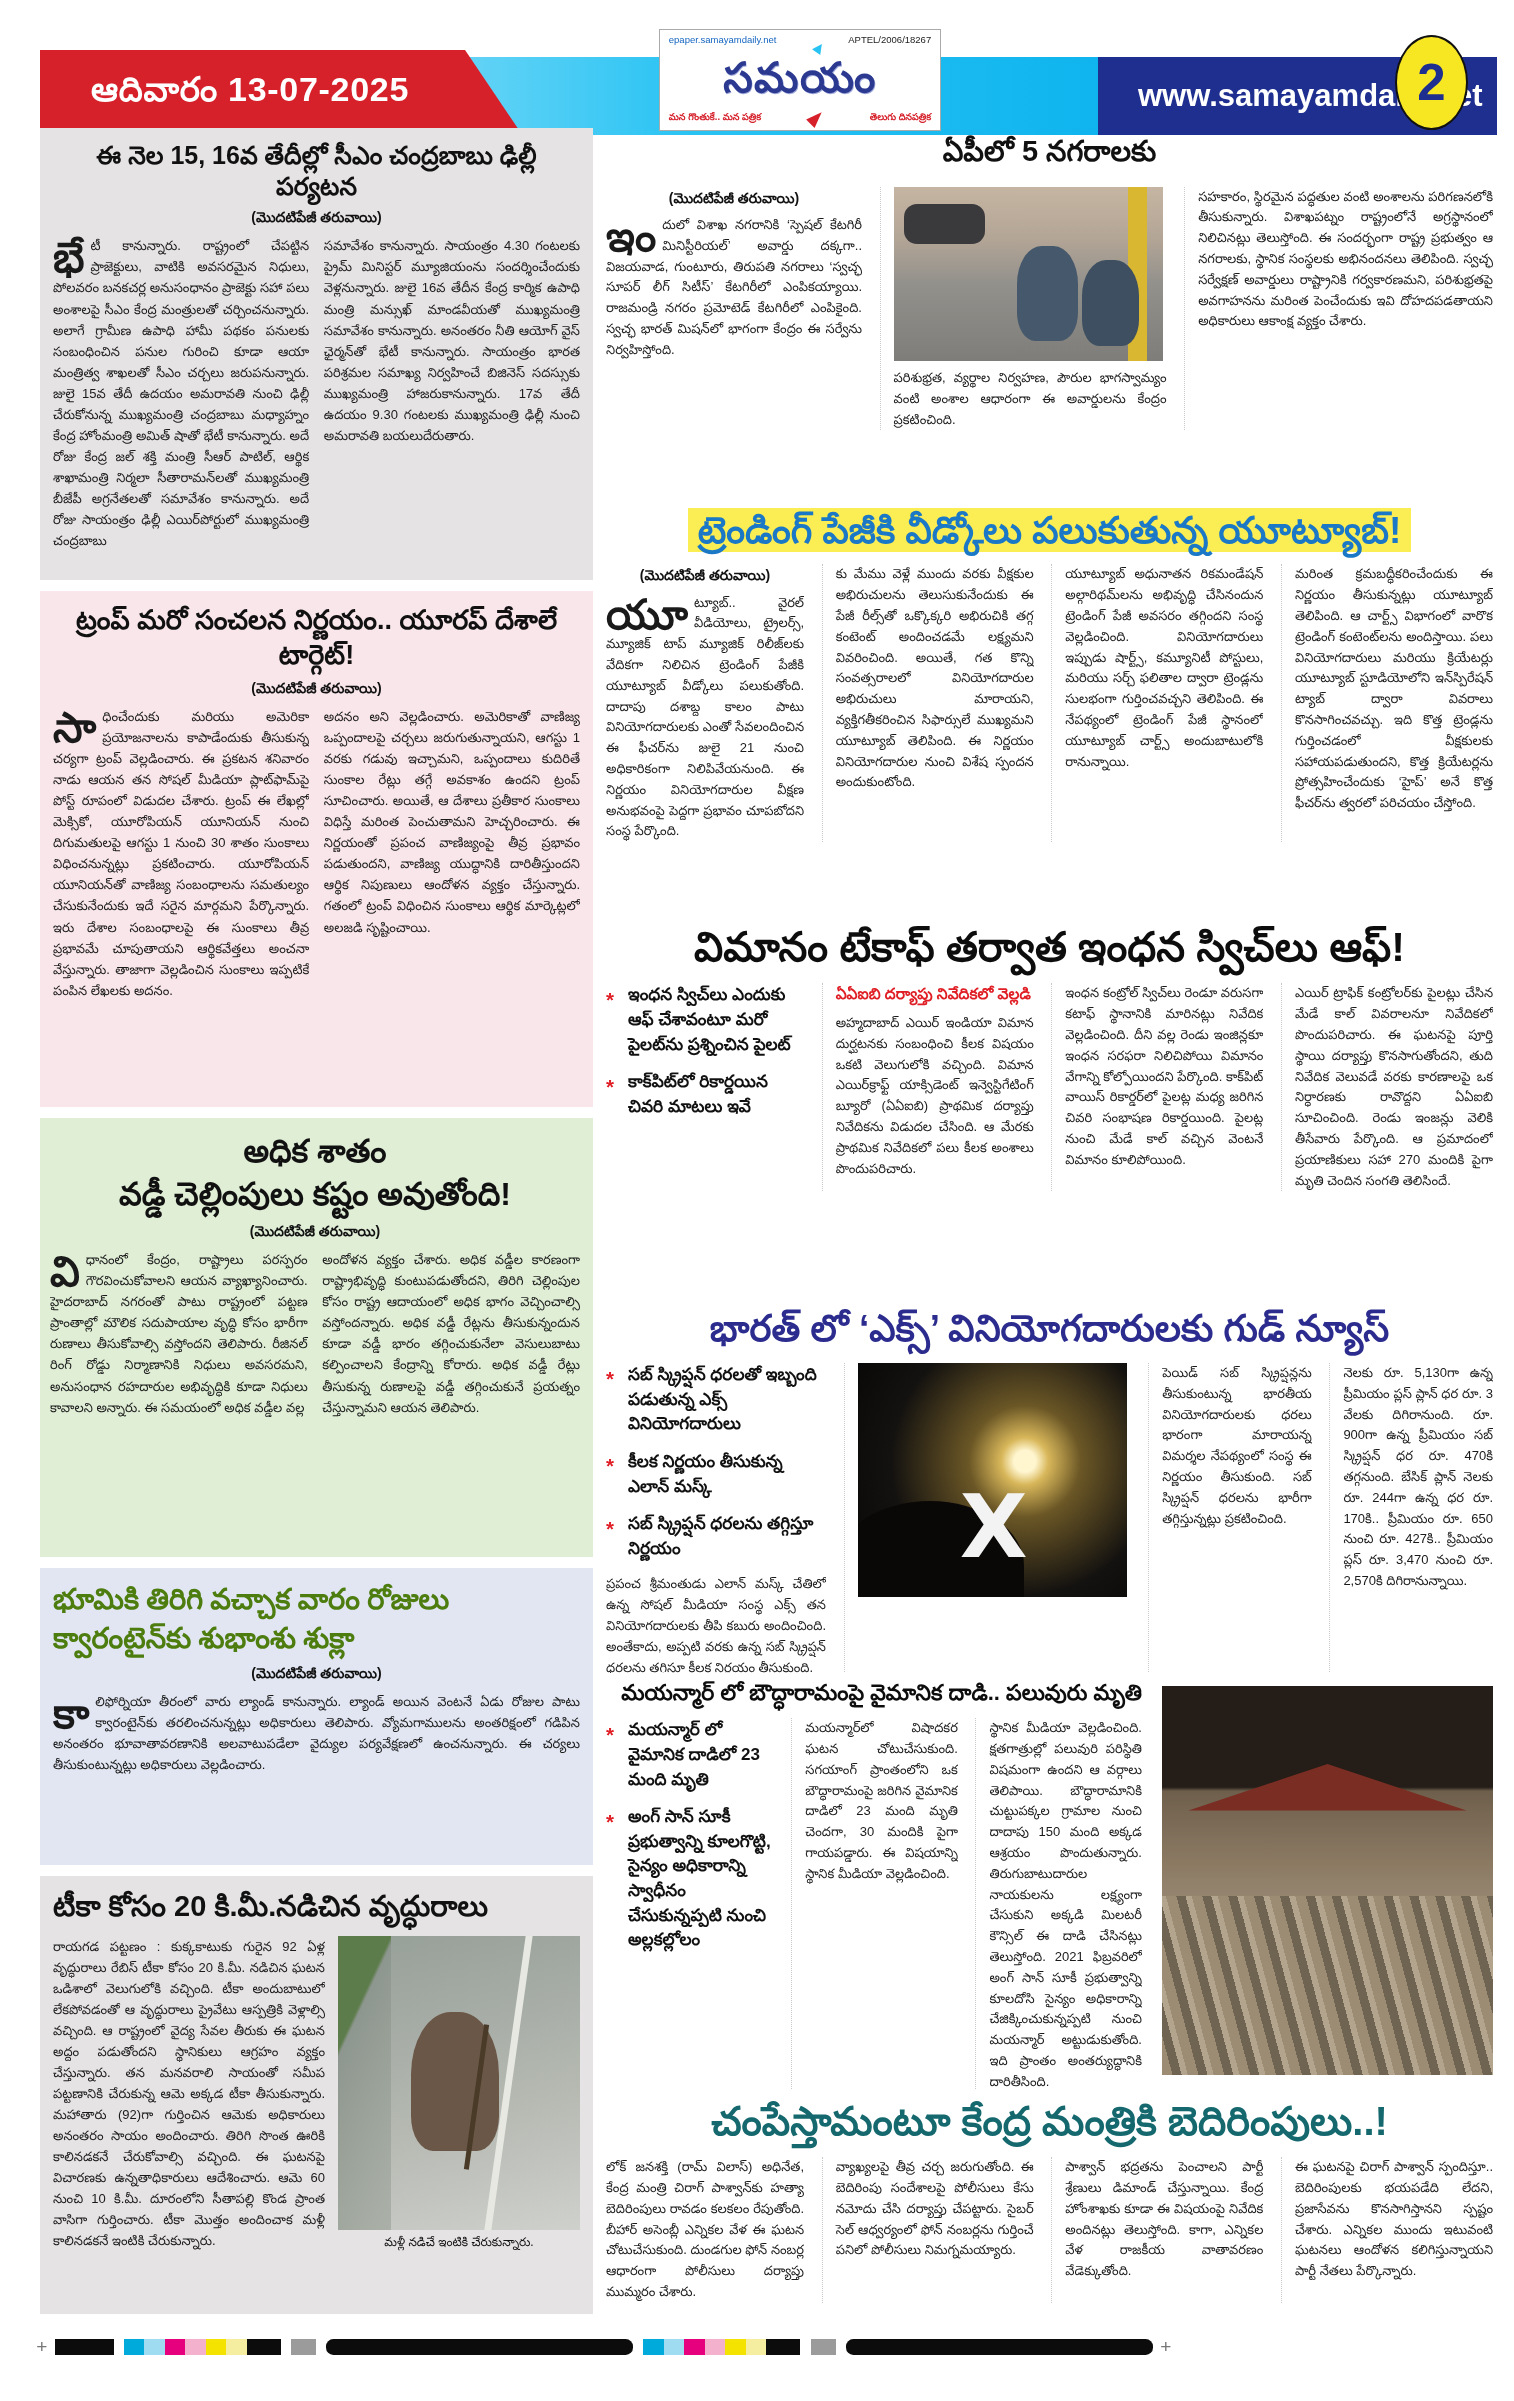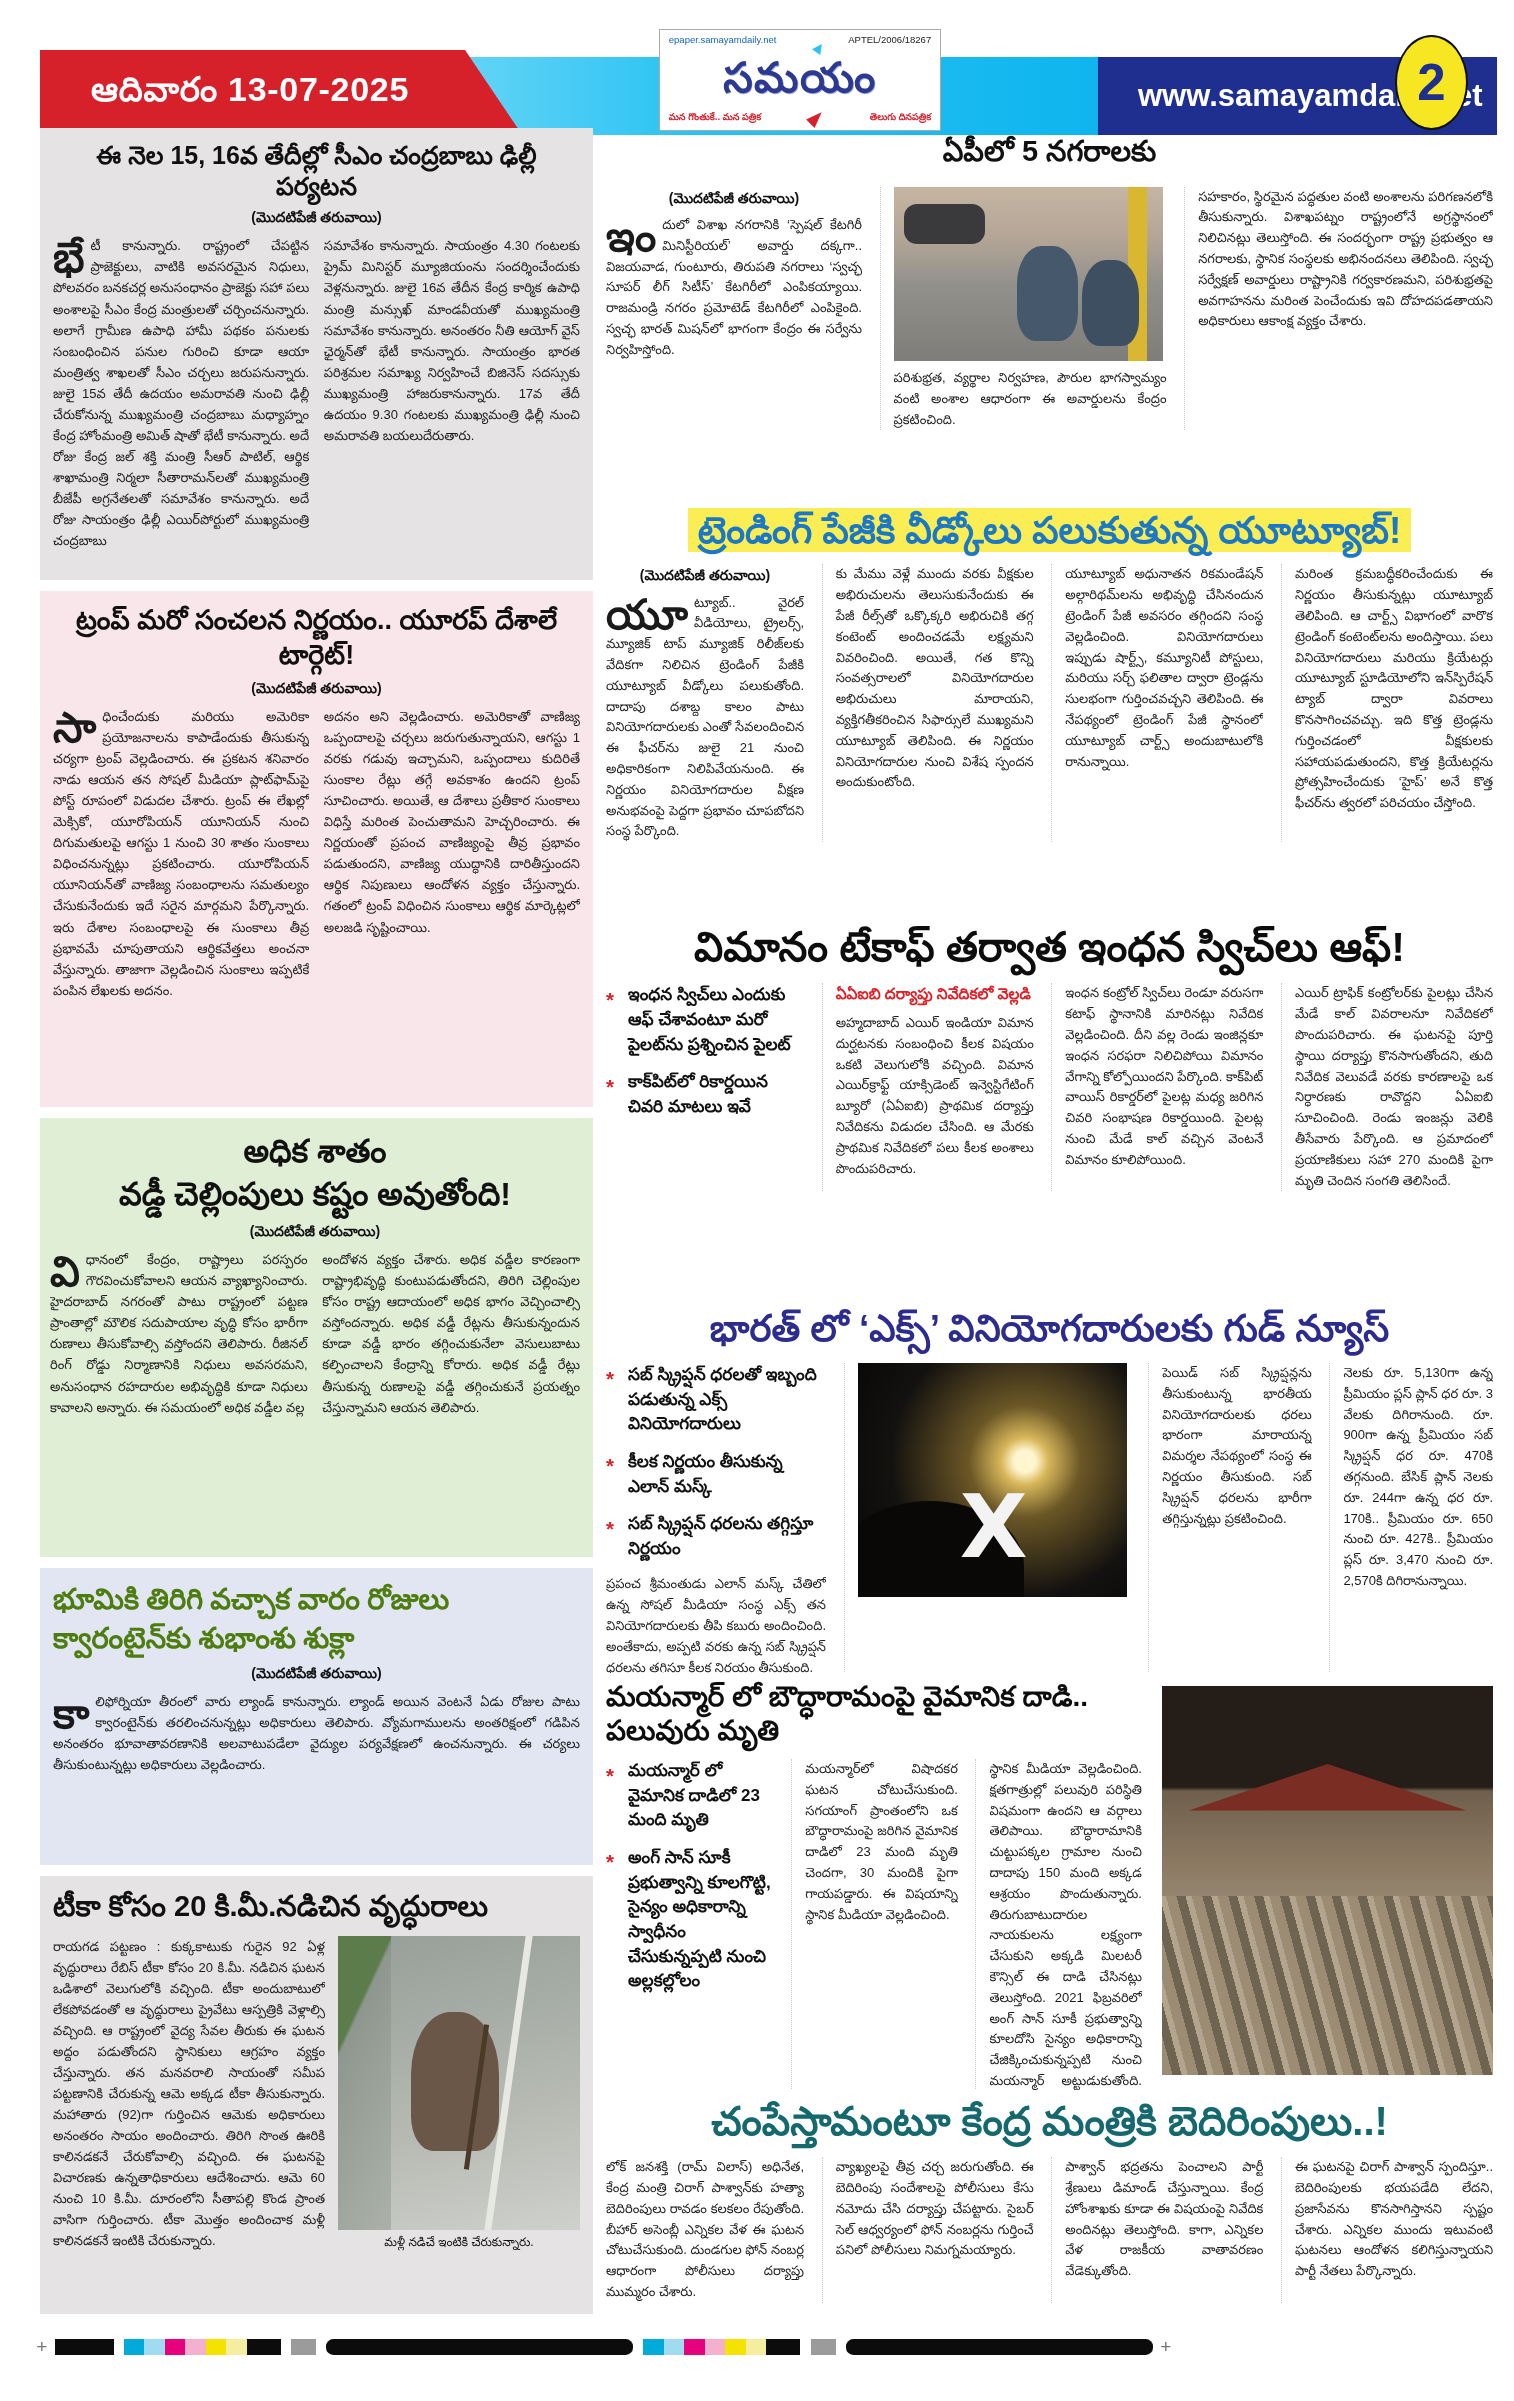--- a/index.html
+++ b/index.html
@@ -280,21 +280,21 @@
         <div style="flex:1;">నెలకు రూ. 5,130గా ఉన్న ప్రీమియం ప్లస్ ప్లాన్ ధర రూ. 3 వేలకు దిగిరానుంది. రూ. 900గా ఉన్న ప్రీమియం సబ్ స్క్రిప్షన్ ధర రూ. 470కి తగ్గనుంది. బేసిక్ ప్లాన్ నెలకు రూ. 244గా ఉన్న ధర రూ. 170కి.. ప్రీమియం రూ. 650 నుంచి రూ. 427కి.. ప్రీమియం ప్లస్ రూ. 3,470 నుంచి రూ. 2,570కి దిగిరానున్నాయి.</div>
       </div>
     </section>
 
     <section class="sec" style="height:410px;">
       <div class="ph ph-rubble" style="position:absolute; right:0; top:5.9px;">
         <div class="roof"></div>
         <div class="debris"></div>
       </div>
       <div style="margin-right:351px;">
-        <h1 class="blackhl" style="font-size:28px; text-align:left;">మయన్మార్ లో బౌద్ధారామంపై వైమానిక దాడి.. పలువురు మృతి</h1>
+        <h1 class="blackhl" style="font-size:22px; text-align:right;">మయన్మార్ లో బౌద్ధారామంపై వైమానిక దాడి.. పలువురు మృతి</h1>
         <div class="mrow">
           <div style="flex:1.1;">
             <ul class="bullets">
               <li>మయన్మార్ లో వైమానిక దాడిలో 23 మంది మృతి</li>
               <li>అంగ్ సాన్ సూకీ ప్రభుత్వాన్ని కూలగొట్టి, సైన్యం అధికారాన్ని స్వాధీనం చేసుకున్నప్పటి నుంచి అల్లకల్లోలం</li>
             </ul>
           </div>
           <div style="flex:1;">మయన్మార్‌లో విషాదకర ఘటన చోటుచేసుకుంది. సగయాంగ్ ప్రాంతంలోని ఒక బౌద్ధారామంపై జరిగిన వైమానిక దాడిలో 23 మంది మృతి చెందగా, 30 మందికి పైగా గాయపడ్డారు. ఈ విషయాన్ని స్థానిక మీడియా వెల్లడించింది.</div>
           <div style="flex:1;">స్థానిక మీడియా వెల్లడించింది. క్షతగాత్రుల్లో పలువురి పరిస్థితి విషమంగా ఉందని ఆ వర్గాలు తెలిపాయి. బౌద్ధారామానికి చుట్టుపక్కల గ్రామాల నుంచి దాదాపు 150 మంది అక్కడ ఆశ్రయం పొందుతున్నారు. తిరుగుబాటుదారుల నాయకులను లక్ష్యంగా చేసుకుని అక్కడి మిలటరీ కౌన్సిల్ ఈ దాడి చేసినట్లు తెలుస్తోంది. 2021 ఫిబ్రవరిలో అంగ్ సాన్ సూకీ ప్రభుత్వాన్ని కూలదోసి సైన్యం అధికారాన్ని చేజిక్కించుకున్నప్పటి నుంచి మయన్మార్ అట్టుడుకుతోంది. ఇది ప్రాంతం అంతర్యుద్ధానికి దారితీసింది.</div>
         </div>

